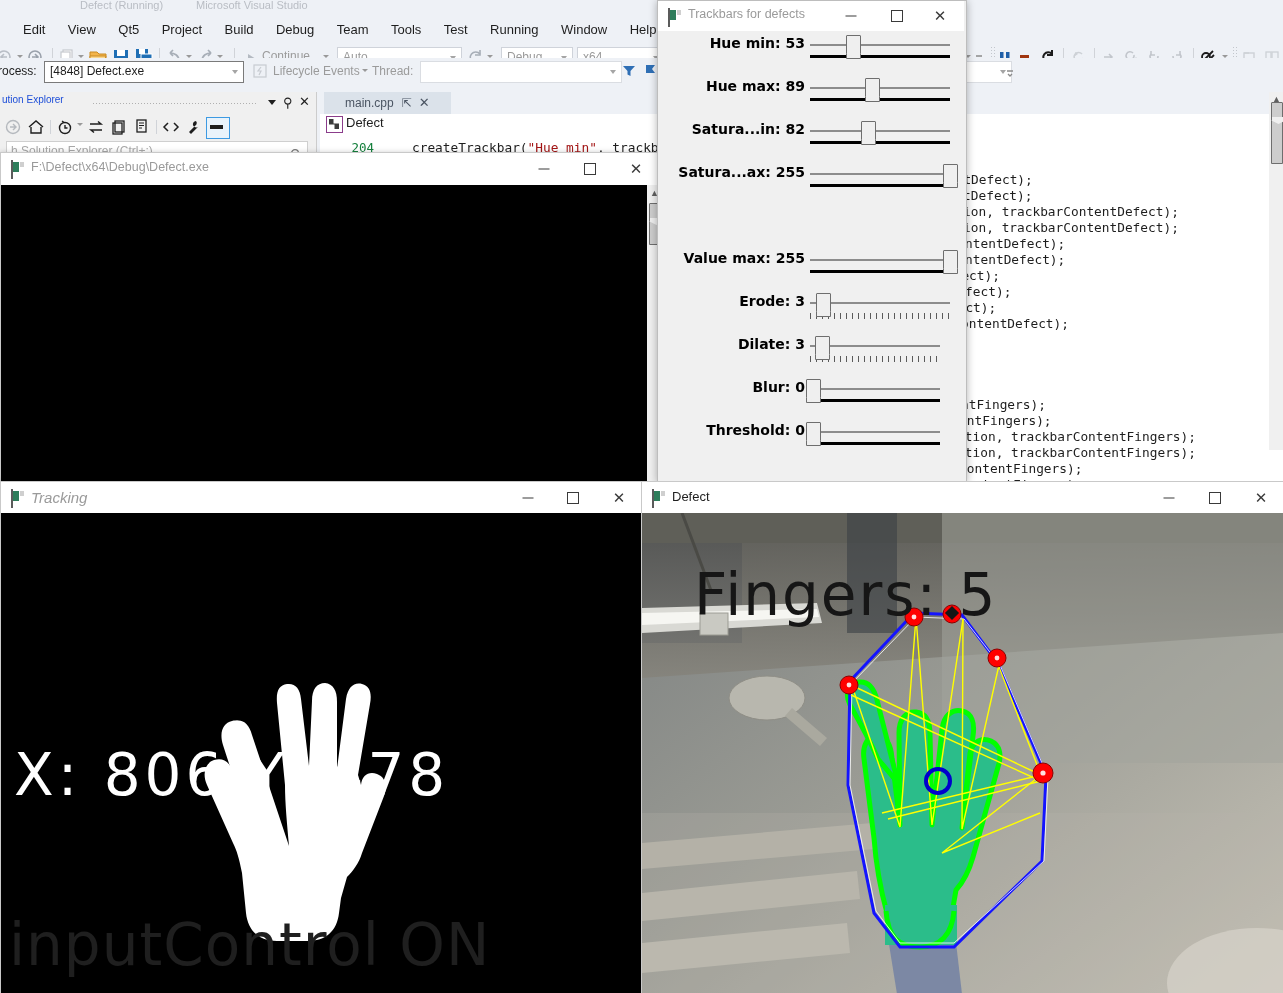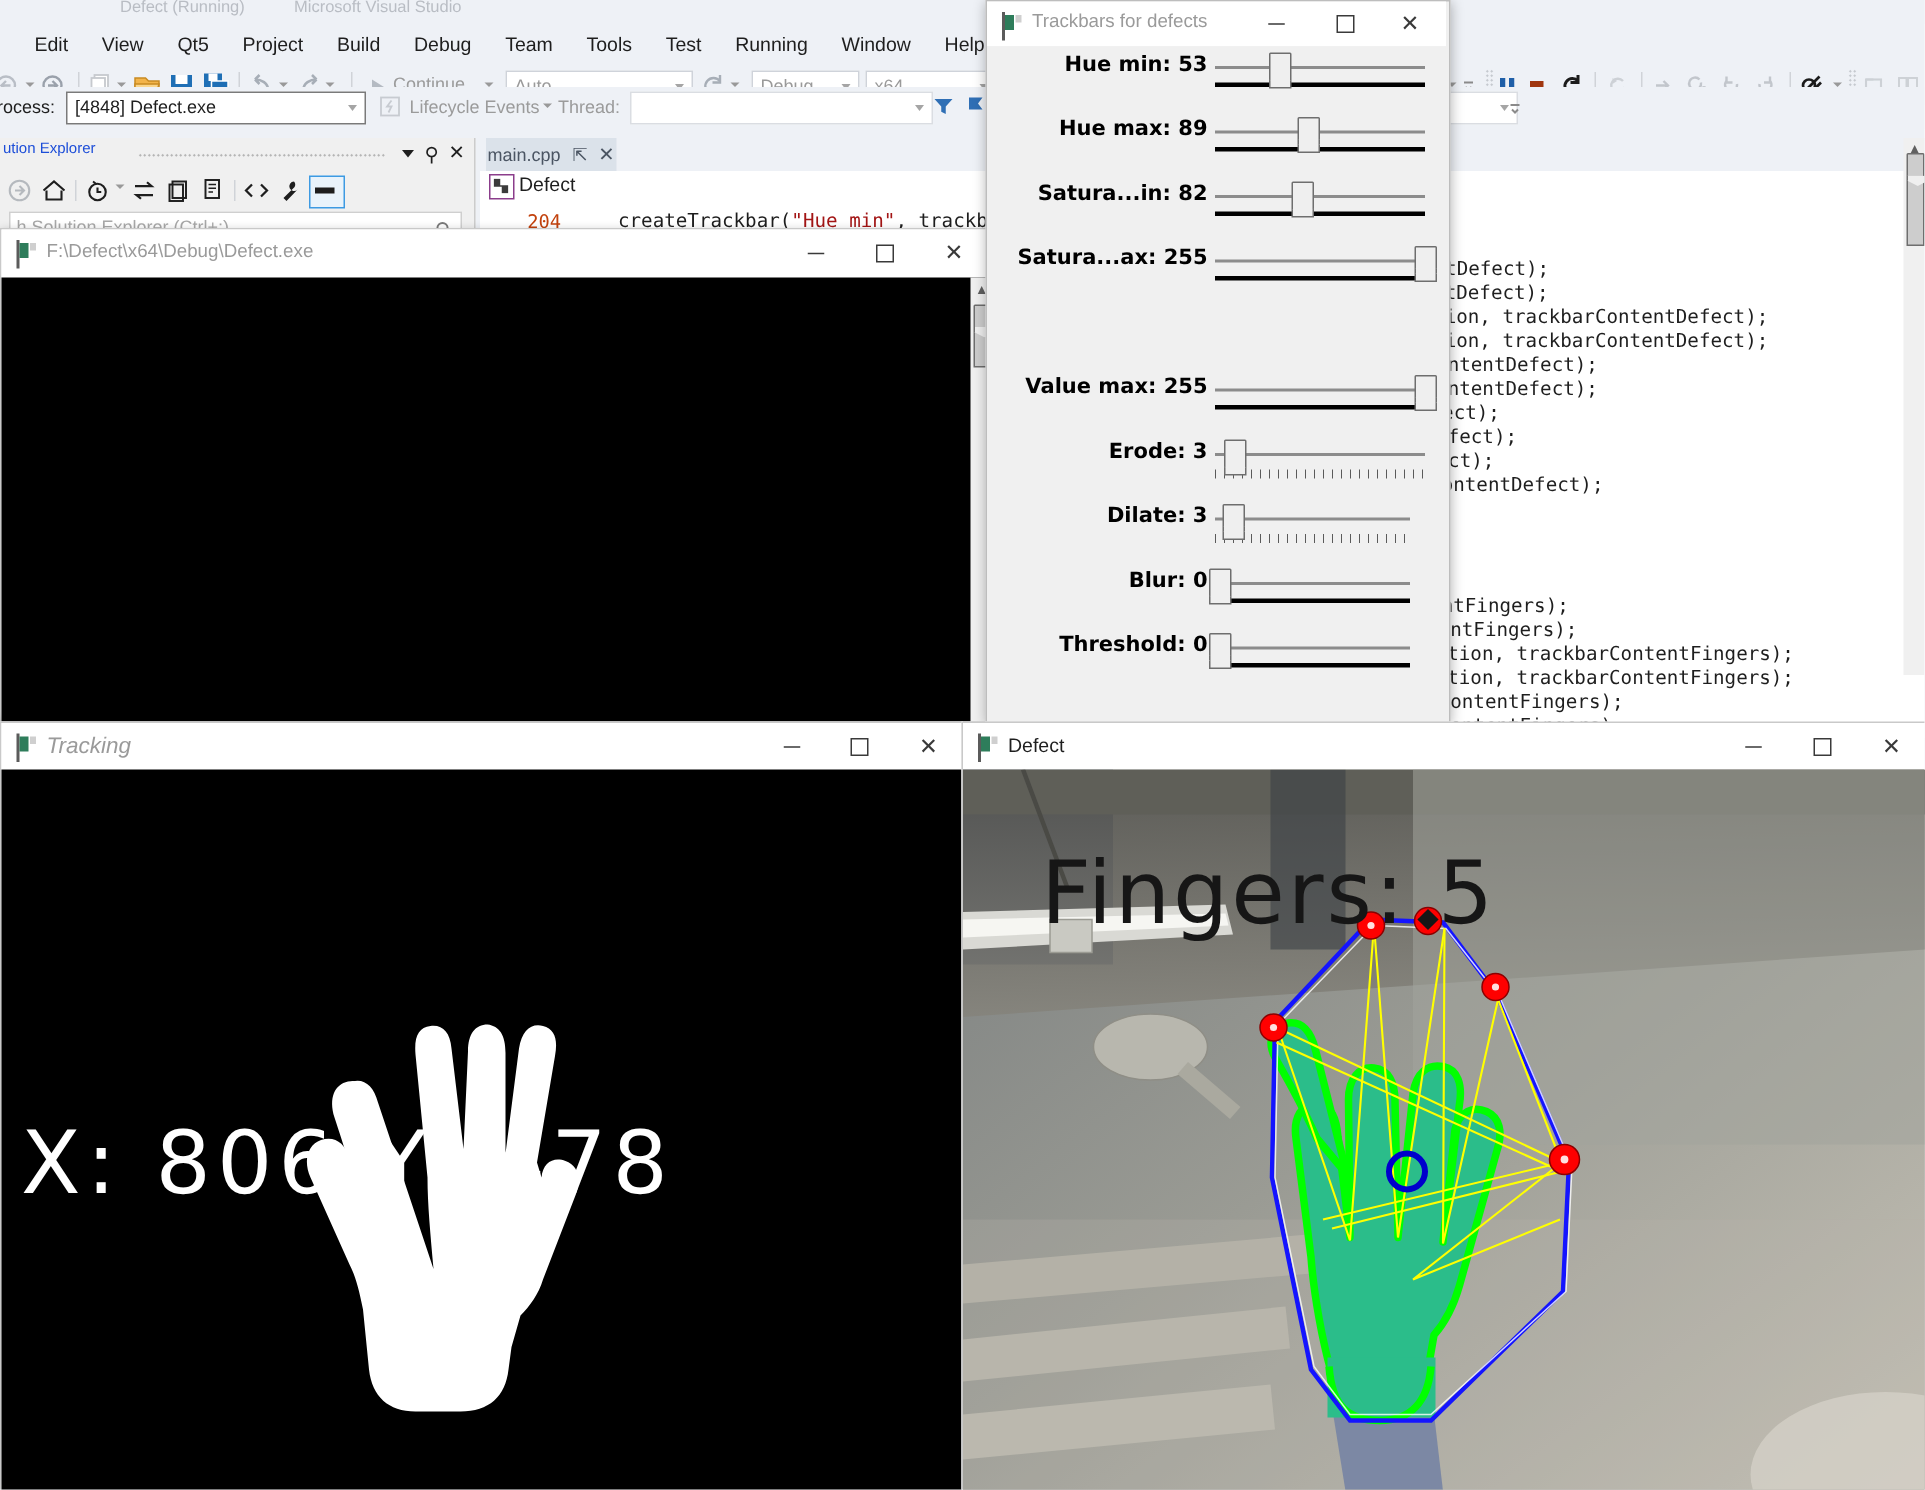--- a/index.html
+++ b/index.html
@@ -48,32 +48,32 @@
      background-size:3px 3px;}
   #sol-tools{position:absolute;left:0;top:22px;width:316px;height:26px;background:#f0f0f0;}
   .sol-ico{position:absolute;top:4px;width:18px;height:18px;}
   #sol-search{position:absolute;left:6px;top:49px;width:300px;height:20px;border:1px solid #cfcfcf;background:#fff;}
   #sol-search .ph{position:absolute;left:4px;top:2px;font-size:12px;color:#a8a8a8;}
   #sol-search .mag{position:absolute;right:5px;top:4px;}
 
   
   #editor{left:320px;top:92px;width:963px;height:400px;background:#fff;}
   #tabstrip{position:absolute;left:0;top:0;width:963px;height:22px;background:#eef1f6;}
-  #tab-maincpp{position:absolute;left:4px;top:0;height:22px;background:#dbe2ea;padding:0 1px;}
+  #tab-maincpp{position:absolute;left:4px;top:0;height:22px;background:#dbe2ea;padding:0 21px;}
   #tab-maincpp .lbl{font-size:12px;color:#4b5563;line-height:22px;float:left;}
   #tab-maincpp .pin{float:left;font-size:12px;color:#4b5563;line-height:22px;margin-left:8px;}
   #tab-maincpp .cls{float:left;font-size:13px;color:#4b5563;line-height:22px;margin-left:7px;}
   #navbar{position:absolute;left:0;top:22px;width:963px;height:20px;background:#fff;border-bottom:1px solid #e3e3e3;}
   #navbar .icon{position:absolute;left:6px;top:2px;width:15px;height:15px;border:1px solid #8b3d8b;background:#fff;}
   #navbar .icon:after{content:"";position:absolute;left:2px;top:2px;width:10px;height:10px;background:#3b3b3b;
       clip-path:polygon(0 0,45% 0,45% 45%,100% 45%,100% 100%,55% 100%,55% 55%,0 55%);}
   #navbar .lbl{position:absolute;left:26px;top:1px;font-size:13px;color:#1e1e1e;}
   #codearea{position:absolute;left:0;top:42px;width:963px;height:358px;background:#fff;overflow:hidden;}
   #gutter{position:absolute;left:0;top:0;width:60px;height:358px;background:#fff;}
-  .lnum{position:absolute;right:6px;font-size:12.5px;color:#c2410c;
+  .lnum{position:absolute;right:6px;font-size:12.5px;color:#15803d;
       font-family:"DejaVu Sans Mono",monospace;}
   .codeline{position:absolute;left:92px;font-size:12.8px;white-space:pre;
       font-family:"DejaVu Sans Mono",monospace;color:#1e1e1e;}
   .str{color:#a31515;}
   #editor-scroll{position:absolute;right:0;top:0;width:14px;height:358px;background:#f0f0f0;}
   #editor-scroll .thumb{position:absolute;left:2px;top:10px;width:10px;height:60px;background:#cdcdcd;}
   #editor-scroll .up{position:absolute;left:3px;top:2px;font-size:9px;color:#606060;}
 
   
   #console-win{left:0;top:152px;width:660px;height:330px;background:#fff;
@@ -642,20 +642,21 @@
       <g fill="#ffffff">
         <path d="M240 290
                  C236 276 228 250 222 232
                  C218 219 222 210 231 208
                  C240 206 246 212 249 224
                  L266 288 Z"></path>
       </g>
     </svg>
 
     <div id="track-coords">X: 806   Y: 478</div>
+    <div id="track-status">inputControl ON</div>
   </div>
 </div>
 
 <div class="abs" id="defect-win">
   <div id="defect-title">
     <span class="ic"><span class="oc-icon"><i></i><b></b></span></span>
     <span class="txt">Defect</span>
     <span class="wbtn" style="left:504px;">
         <span class="min"></span>
       </span>

